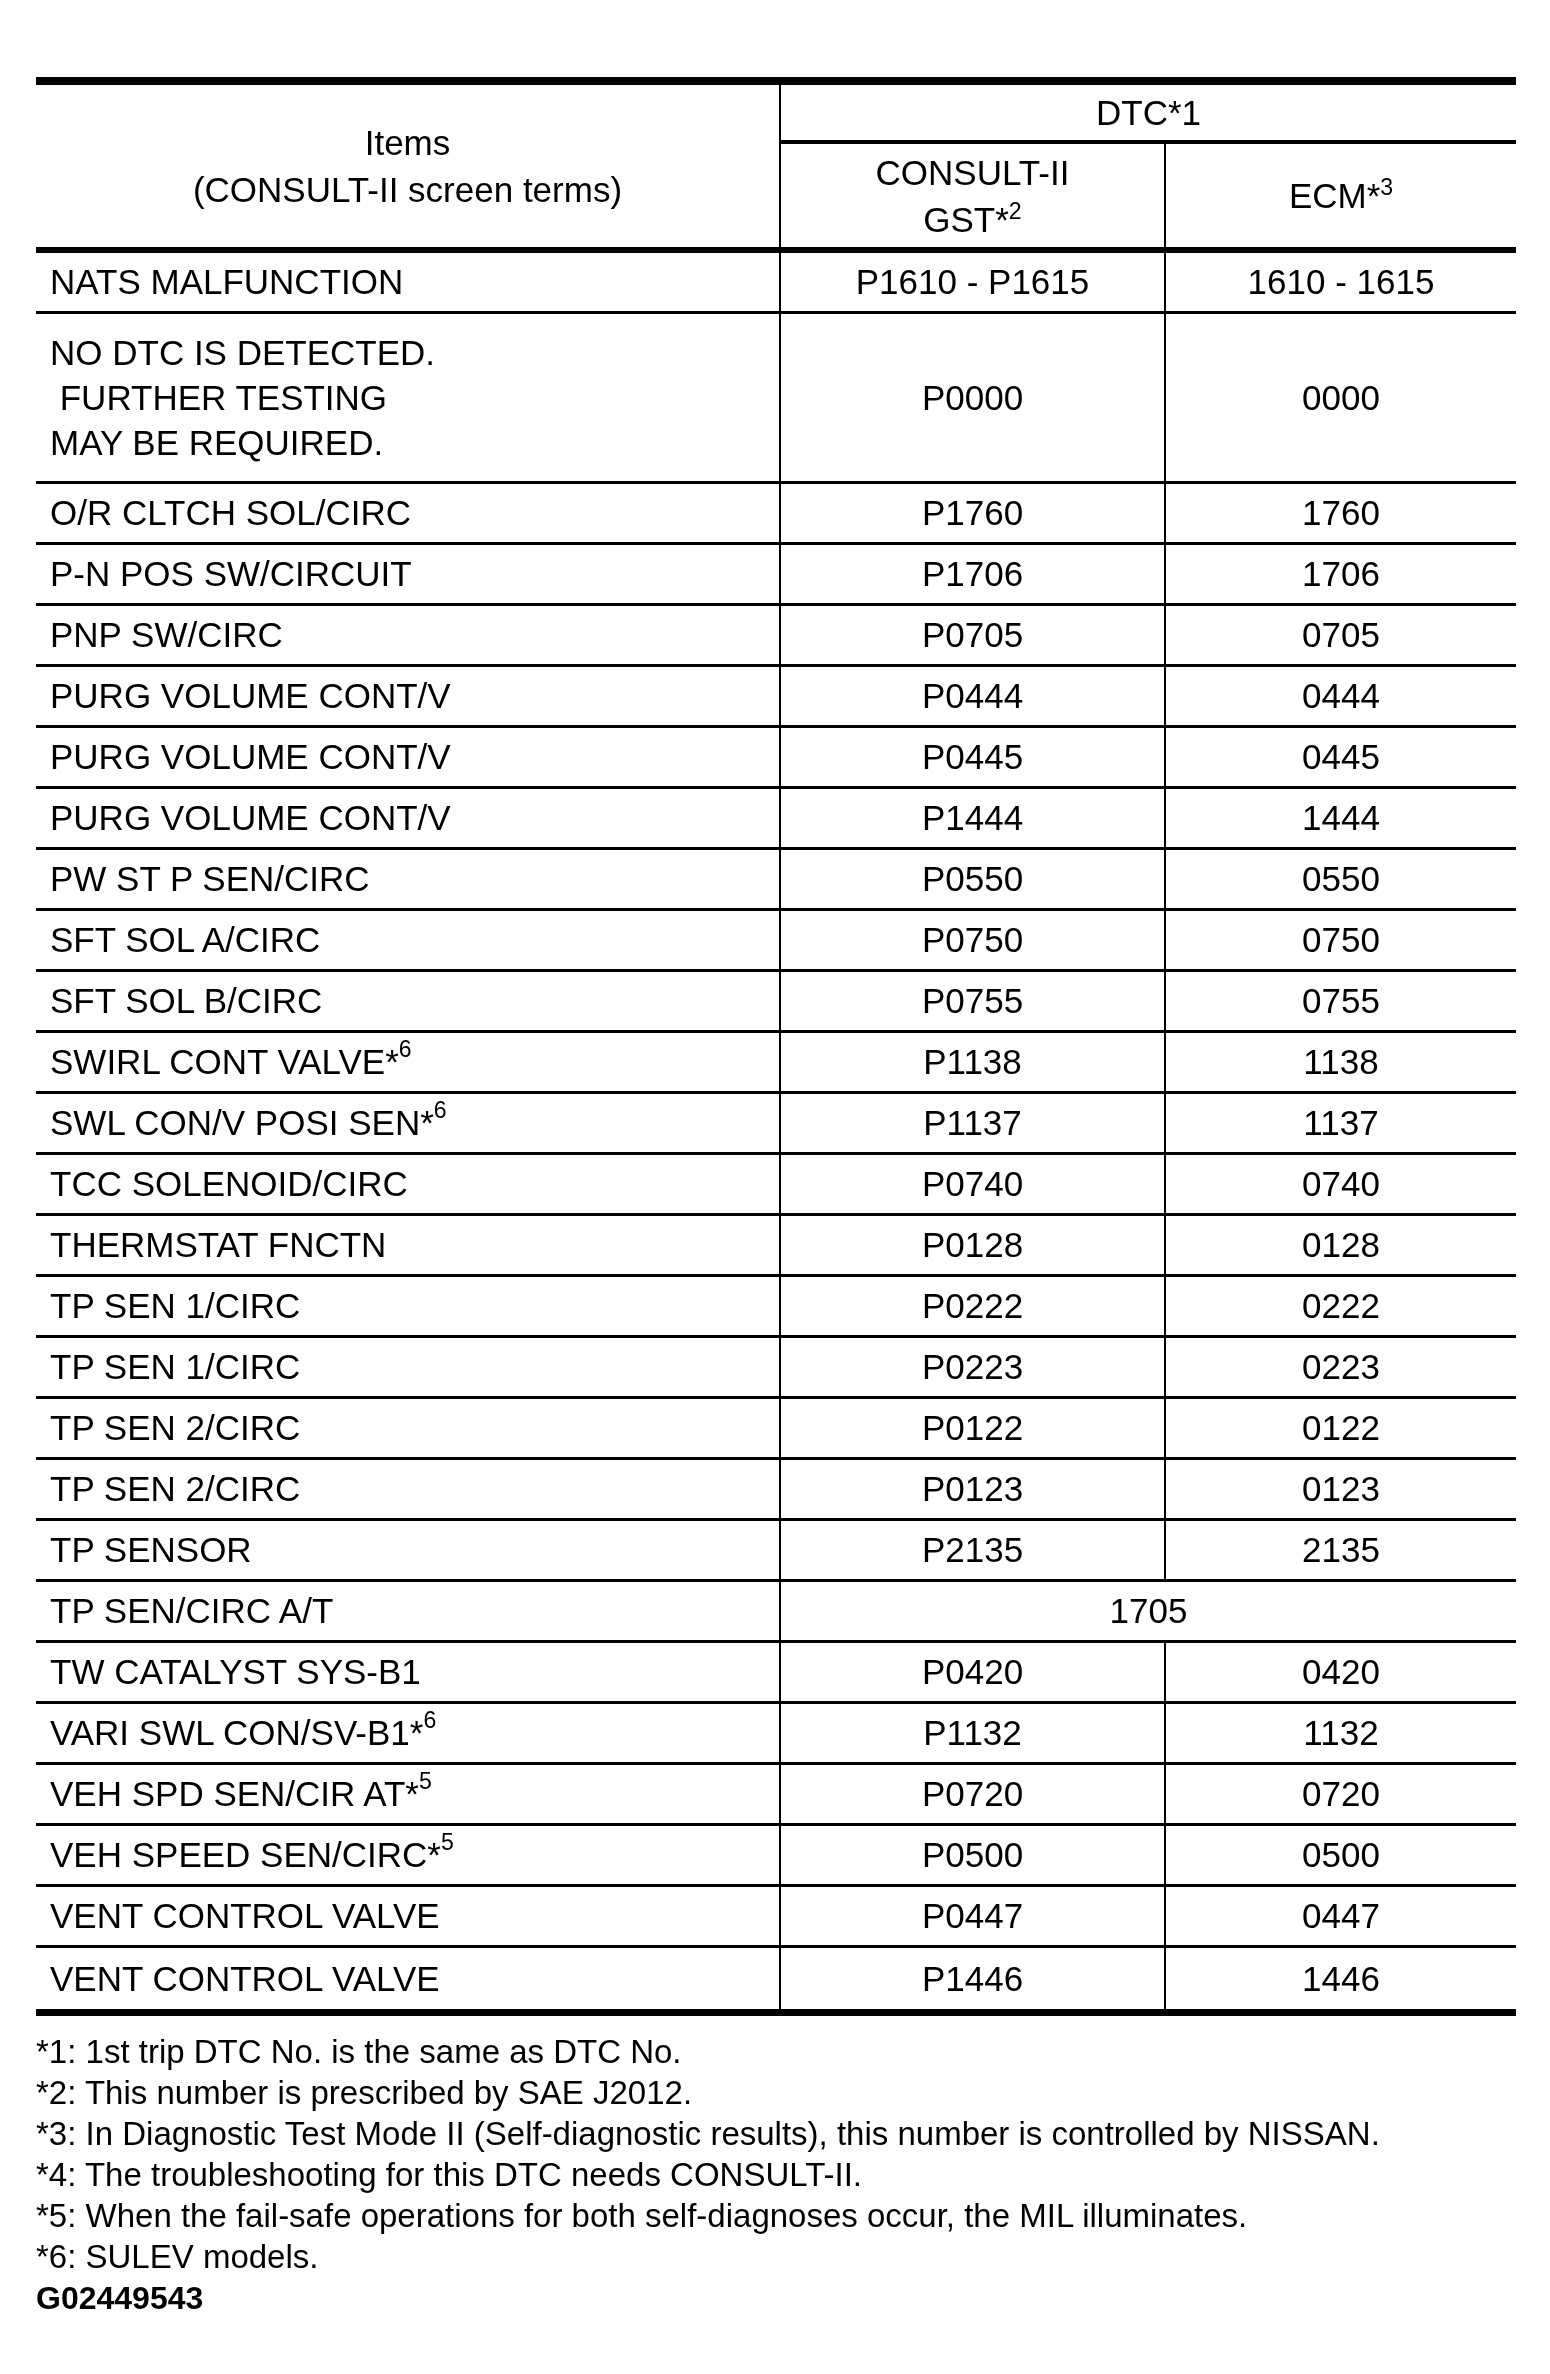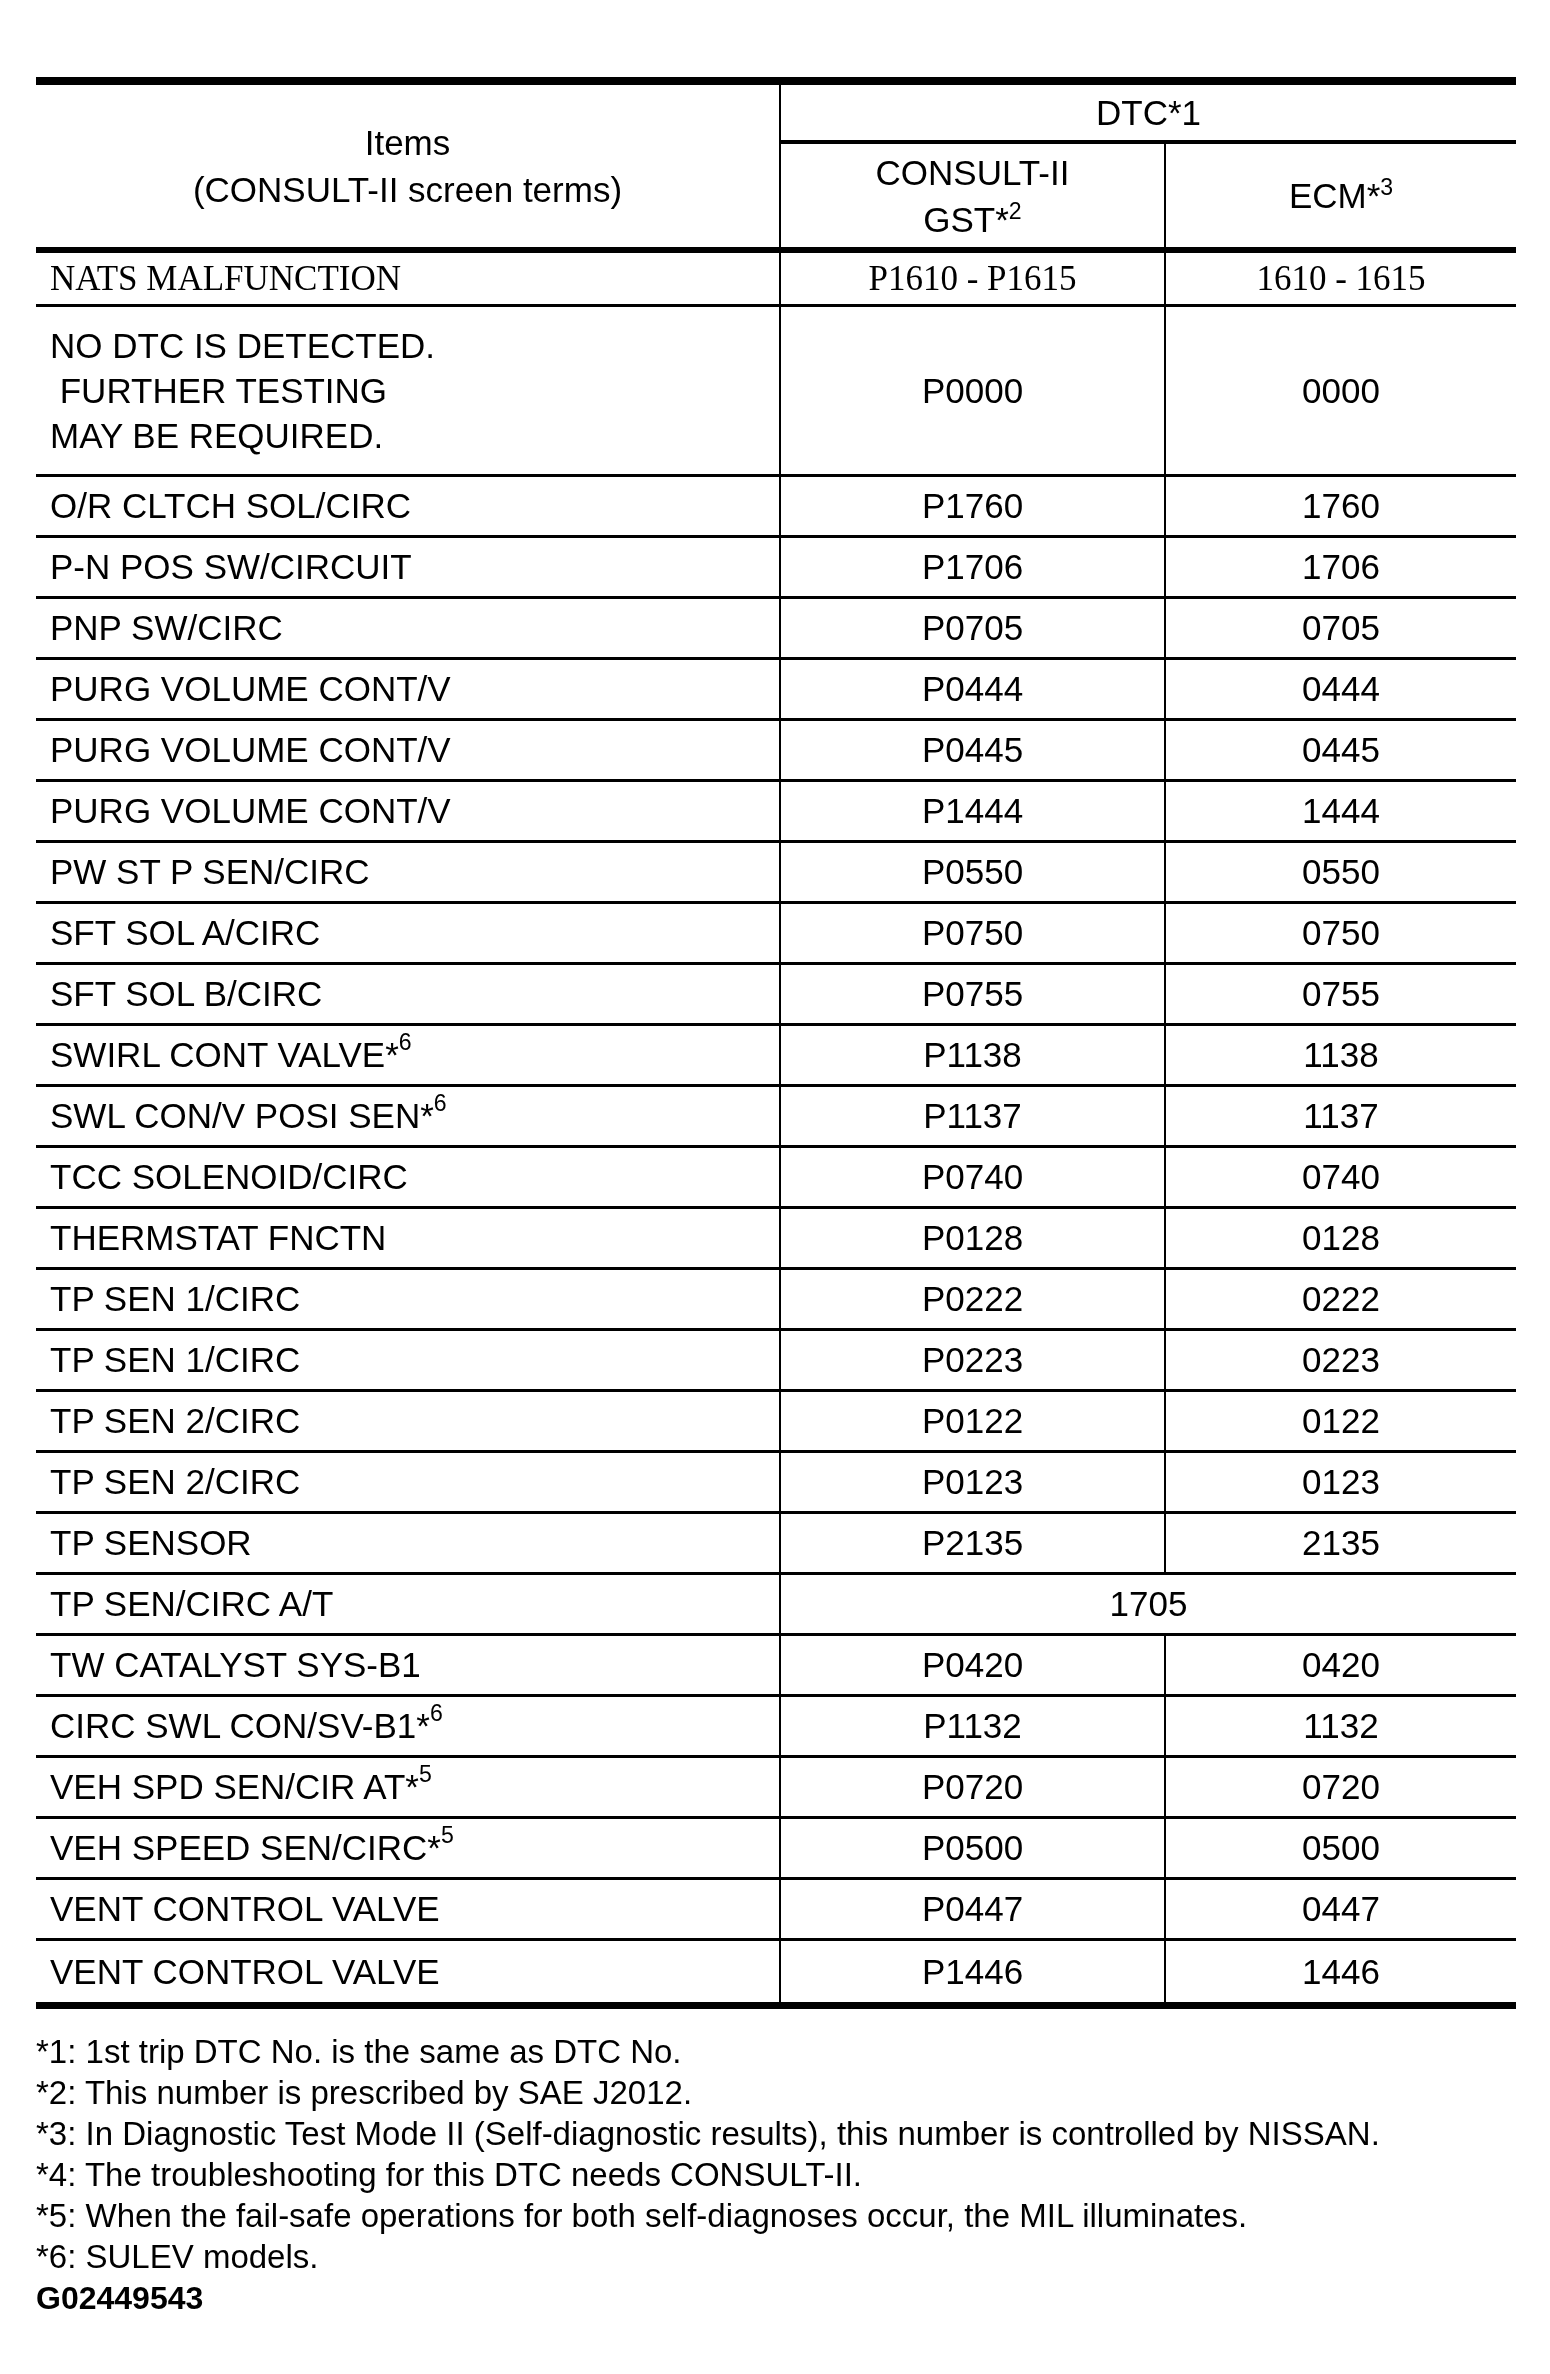--- a/index.html
+++ b/index.html
@@ -48,21 +48,21 @@
     border-right: 2.8px solid #000;
     display: flex; flex-direction: column;
     justify-content: center; align-items: center;
     text-align: center; line-height: 47px;
   }
   .h-ecm { flex: 1; display: flex; justify-content: center; align-items: center; }
 
   
   .row { display: flex; height: 61px; border-bottom: 3.8px solid #000; }
   .row:last-child { border-bottom: 0; }
-  .row--nats { height: 54px; font-family: Liberation Serif, serif; }
+  .row--nats { height: 61px; }
   .row--bold { height: 170px; font-weight: normal; }
   .c1 {
     width: 745px;
     border-right: 2.8px solid #000;
     display: flex; align-items: center;
     padding-left: 14px;
   }
   .row--bold .c1 { line-height: 45px; white-space: pre-wrap; }
   .c2 {
     width: 385px;
@@ -296,21 +296,21 @@
   <div class="row">
     <div class="c1">
             <span class="item-text">TW CATALYST SYS-B1</span>
           </div>
     <div class="c2">P0420</div>
     <div class="c3">0420</div>
   </div>
 
   <div class="row">
     <div class="c1">
-            <span class="item-text">CIRC SWL CON/SV-B1*</span>
+            <span class="item-text">VARI SWL CON/SV-B1*</span>
             <span class="sup item-sup">6</span>
           </div>
     <div class="c2">P1132</div>
     <div class="c3">1132</div>
   </div>
 
   <div class="row">
     <div class="c1">
             <span class="item-text">VEH SPD SEN/CIR AT*</span>
             <span class="sup item-sup">5</span>

